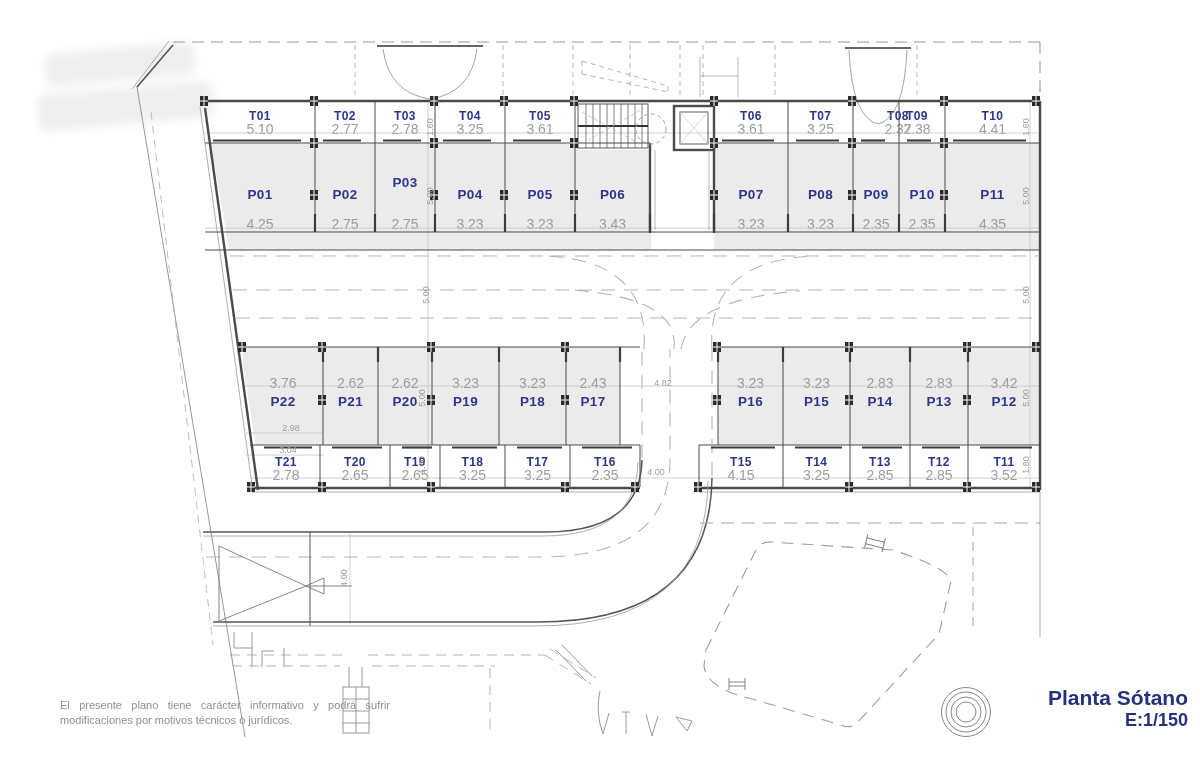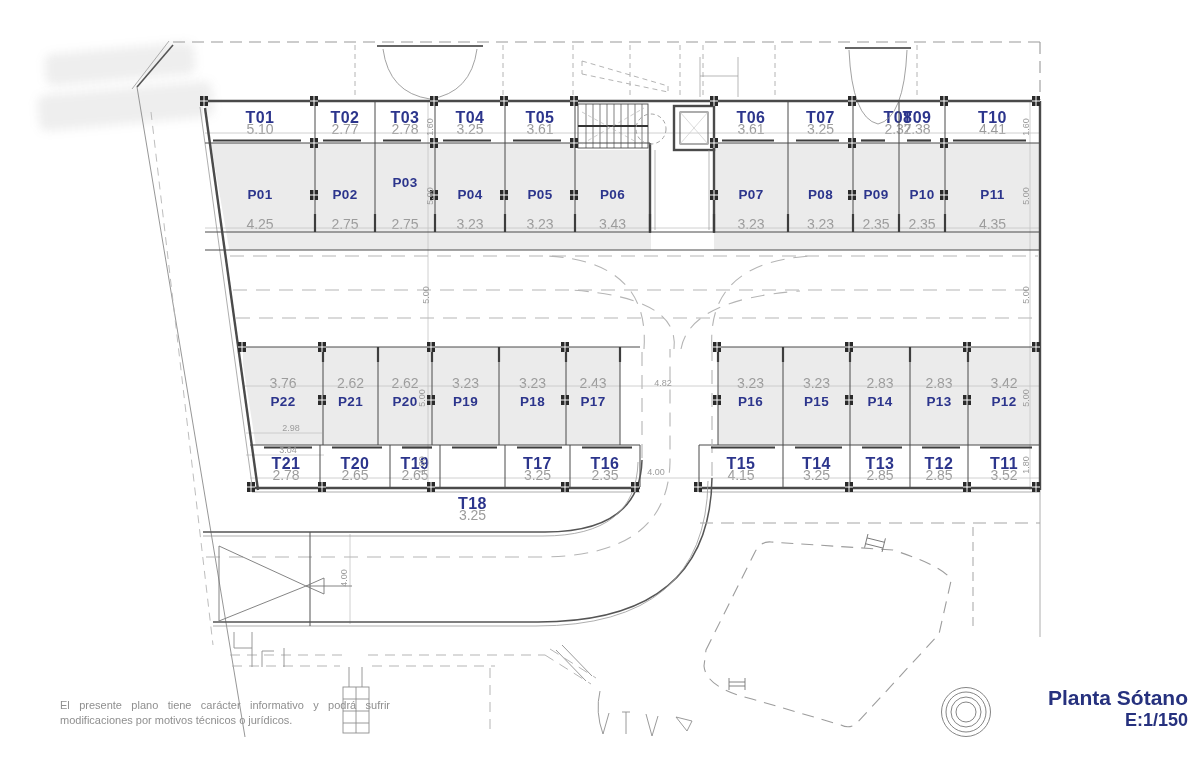--- a/index.html
+++ b/index.html
@@ -5,21 +5,21 @@
   html,body{margin:0;padding:0;background:#fff;}
   .canvas{position:relative;width:1200px;height:773px;background:#fff;overflow:hidden;
           font-family:"Liberation Sans","DejaVu Sans",sans-serif;}
   .layer{position:absolute;inset:0;}
   svg.plan{position:absolute;inset:0;pointer-events:none;}
   .cell{position:absolute;}
   .cell.gray{background:#ebebeb;}
   .cell .id{position:absolute;left:0;right:0;text-align:center;font-weight:bold;
             color:#2c358c;letter-spacing:.4px;}
   .cell.pk .id{font-size:13.5px;}
-  .cell.st .id{font-size:16px;}
+  .cell.st .id{font-size:12px;}
   .cell .dm{position:absolute;left:0;right:0;text-align:center;font-size:14px;color:#9c9c9c;}
   .grayrect{position:absolute;background:#ebebeb;}
   .whiterect{position:absolute;background:#fff;}
   .dim-label{position:absolute;font-size:9px;color:#9c9c9c;white-space:nowrap;
              transform:translate(-50%,-50%);}
   .dim-label.rot{transform:translate(-50%,-50%) rotate(-90deg);}
   .title-block{position:absolute;right:12px;top:686px;text-align:right;color:#26317e;}
   .title-block .t1{font-size:21px;font-weight:bold;line-height:1.1;}
   .title-block .t2{font-size:18px;font-weight:bold;line-height:1.25;}
   .disclaimer{position:absolute;left:60px;top:698px;width:330px;font-size:11px;
@@ -171,21 +171,21 @@
         <div class="dm" style="top: 22px;">2.78</div>
       </div>
       <div class="cell st" style="left: 320px; top: 445px; width: 70px; height: 42px;">
         <div class="id" style="top: 10px;">T20</div>
         <div class="dm" style="top: 22px;">2.65</div>
       </div>
       <div class="cell st" style="left: 390px; top: 445px; width: 50px; height: 42px;">
         <div class="id" style="top: 10px;">T19</div>
         <div class="dm" style="top: 22px;">2.65</div>
       </div>
-      <div class="cell st" style="left: 440px; top: 445px; width: 65px; height: 42px; margin-top: 40px;">
+      <div class="cell st" style="left: 440px; top: 445px; width: 65px; height: 42px;">
         <div class="id" style="top: 10px;">T18</div>
         <div class="dm" style="top: 22px;">3.25</div>
       </div>
       <div class="cell st" style="left: 505px; top: 445px; width: 65px; height: 42px;">
         <div class="id" style="top: 10px;">T17</div>
         <div class="dm" style="top: 22px;">3.25</div>
       </div>
       <div class="cell st" style="left: 570px; top: 445px; width: 70px; height: 42px;">
         <div class="id" style="top: 10px;">T16</div>
         <div class="dm" style="top: 22px;">2.35</div>

